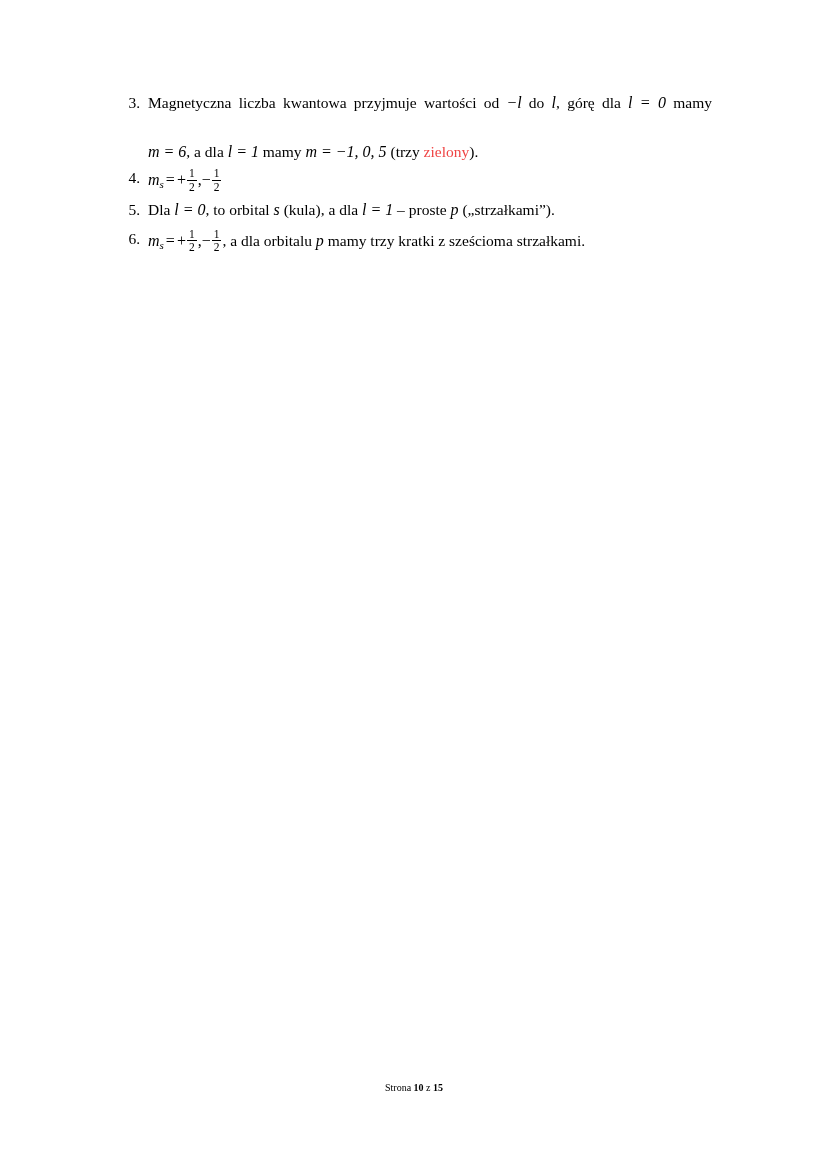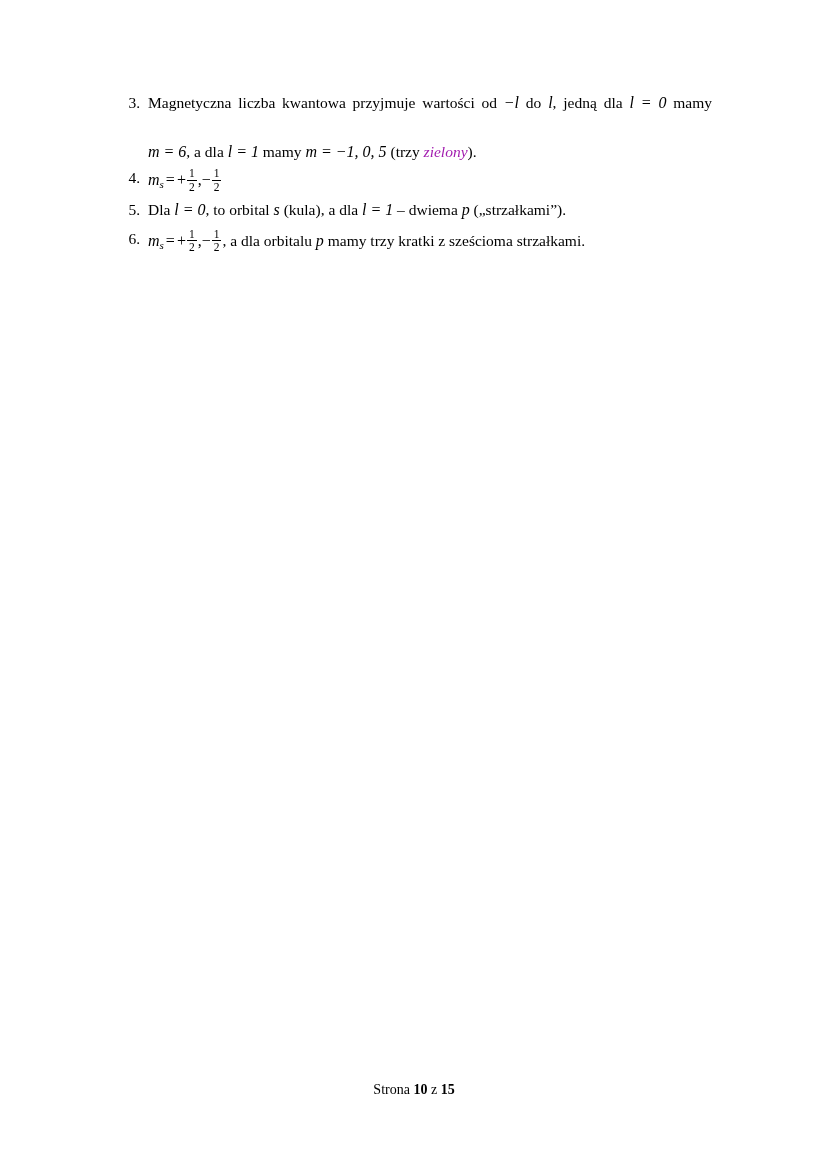--- a/index.html
+++ b/index.html
@@ -97,33 +97,32 @@
     display: block;
     padding: 0 2px;
   }
   .frac .den {
     display: block;
     border-top: 1px solid #000;
     padding: 0 2px;
   }
 
   .green {
-    color: #a21caf;
-    font-style: italic;
+    color: #ef4444;
   }
 
   .nowrapgrp { white-space: nowrap; }
 
   .footer {
     position: absolute;
     left: 0;
     right: 0;
     top: 1082px;
     text-align: center;
-    font-size: 14px;
+    font-size: 10px;
     font-family: "Liberation Serif", "DejaVu Serif", serif;
   }
   .footer b { font-weight: bold; }
 
   .just-spread {
     text-align: justify;
   }
   .just-spread::after {
     content: "";
     display: inline-block;
@@ -135,41 +134,41 @@
 
 <div class="page">
 
   <div class="content">
     <ol class="list">
 
       <li class="item">
         <span class="marker">3.</span>
         <span class="body">
           <span class="just-spread" style="display:block;">
-            <span>Magnetyczna liczba kwantowa przyjmuje wartości od </span><span class="mv nowrapgrp">−l</span><span> do </span><span class="mv">l</span><span>, jedną dla </span><span class="mv nowrapgrp">l = 0</span><span> mamy</span>
+            <span>Magnetyczna liczba kwantowa przyjmuje wartości od </span><span class="mv nowrapgrp">−l</span><span> do </span><span class="mv">l</span><span>, górę dla </span><span class="mv nowrapgrp">l = 0</span><span> mamy</span>
           </span>
           <span class="subline">
             <span class="mv nowrapgrp">m = 6</span><span>, a dla </span><span class="mv nowrapgrp">l = 1</span><span> mamy </span><span class="mv nowrapgrp">m = −1, 0, 5</span><span> (trzy </span><span class="green">zielony</span><span>).</span>
           </span>
         </span>
       </li>
 
       <li class="item">
         <span class="marker">4.</span>
         <span class="body">
           <span class="subline">
             <span class="mv">m</span><span class="msub">s</span><span class="mop">=</span><span class="mn">+</span><span class="frac"><span class="num">1</span><span class="den">2</span></span><span class="mn">,</span><span class="mn">−</span><span class="frac"><span class="num">1</span><span class="den">2</span></span>
           </span>
         </span>
       </li>
 
       <li class="item" style="margin-top:6px;">
         <span class="marker">5.</span>
         <span class="body">
-          <span>Dla </span><span class="mv nowrapgrp">l = 0</span><span>, to orbital </span><span class="mv">s</span><span> (kula), a dla </span><span class="mv nowrapgrp">l = 1</span><span> – dwiema </span><span class="mv">p</span><span> („strzałkami”).</span>
+          <span>Dla </span><span class="mv nowrapgrp">l = 0</span><span>, to orbital </span><span class="mv">s</span><span> (kula), a dla </span><span class="mv nowrapgrp">l = 1</span><span> – proste </span><span class="mv">p</span><span> („strzałkami”).</span>
         </span>
       </li>
 
       <li class="item" style="margin-top:6px;">
         <span class="marker">6.</span>
         <span class="body">
           <span class="subline">
             <span class="mv">m</span><span class="msub">s</span><span class="mop">=</span><span class="mn">+</span><span class="frac"><span class="num">1</span><span class="den">2</span></span><span class="mn">,</span><span class="mn">−</span><span class="frac"><span class="num">1</span><span class="den">2</span></span><span>, a dla orbitalu </span><span class="mv">p</span><span> mamy trzy kratki z sześcioma strzałkami.</span>
           </span>
         </span>

